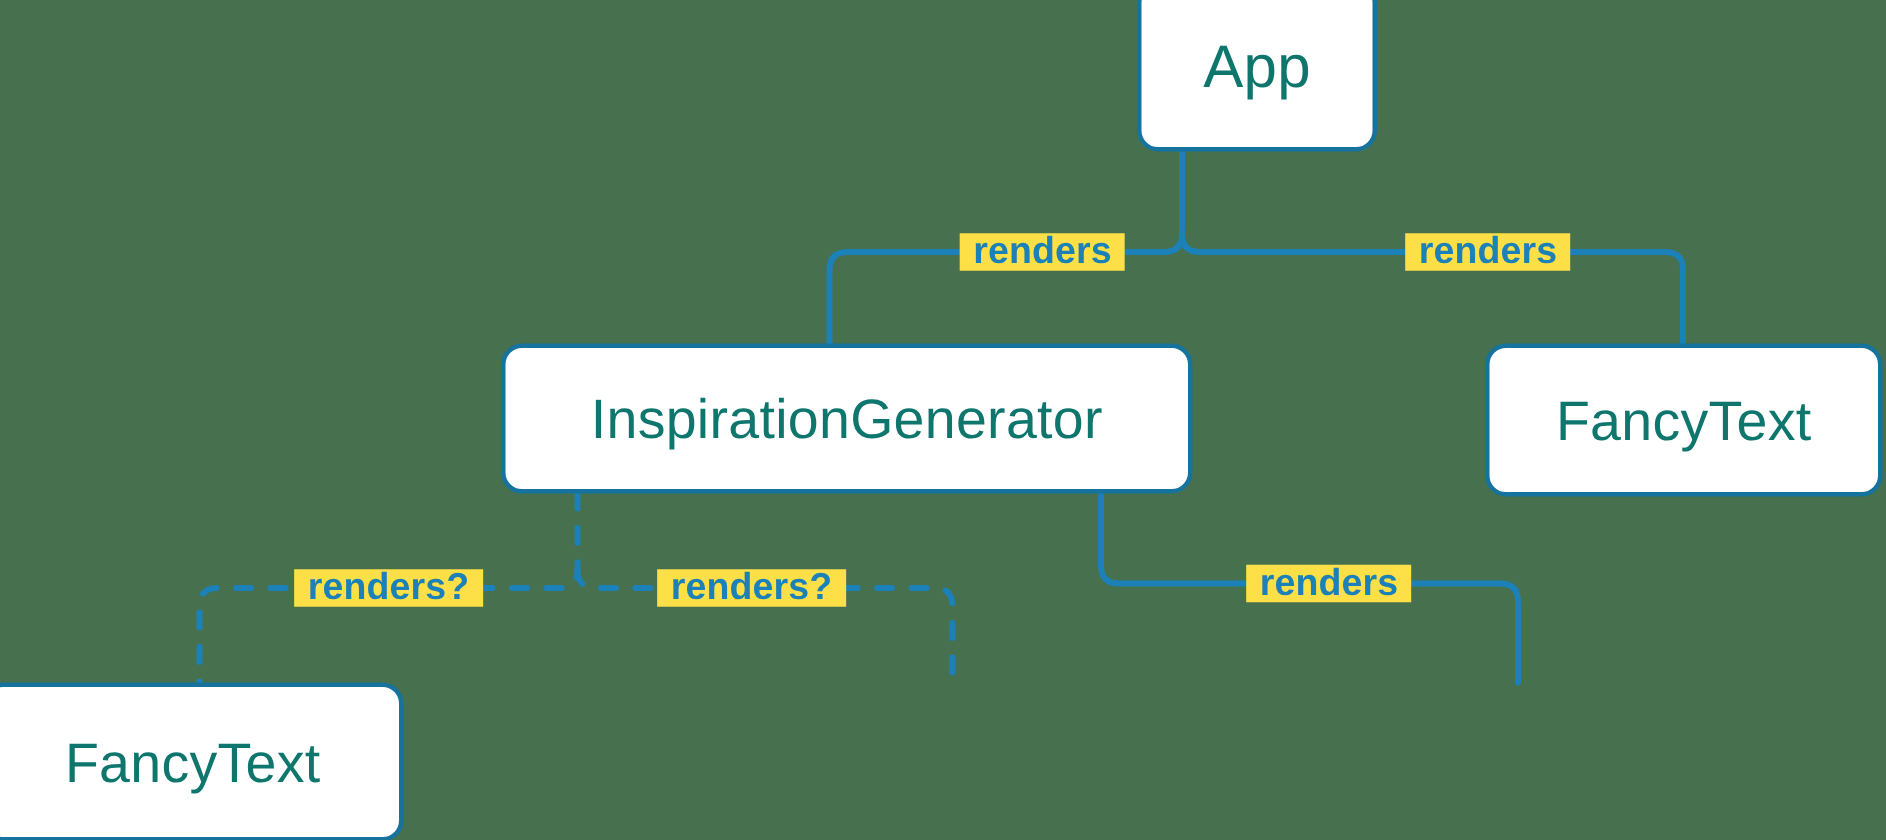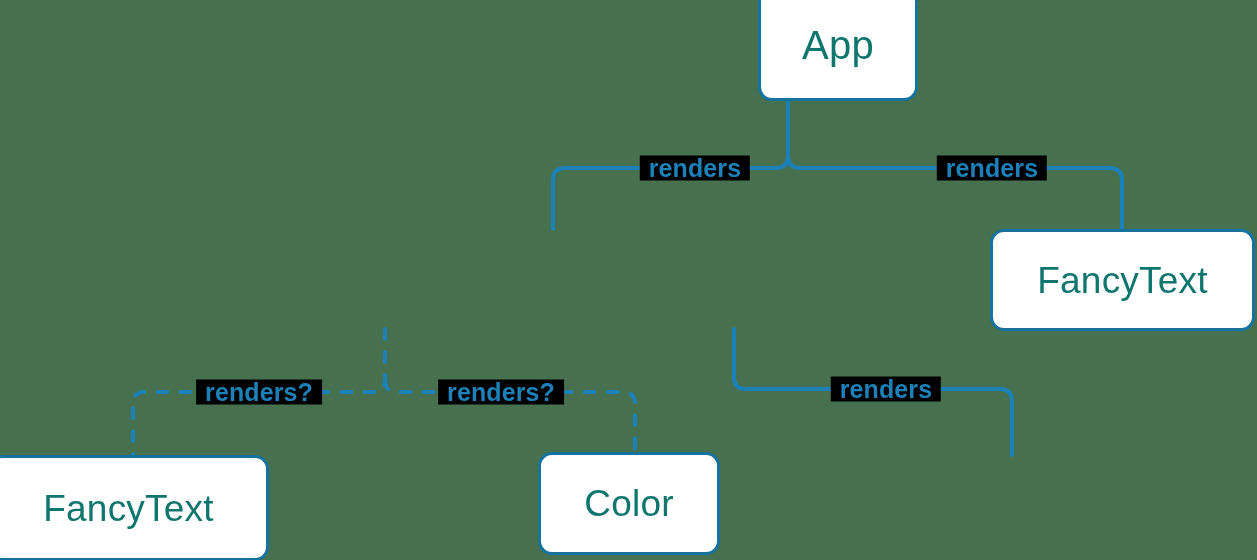--- a/index.html
+++ b/index.html
@@ -42,21 +42,21 @@
     line-height: 1;
   }
   .edge-label {
     position: absolute;
     color: #1B81B8;
     font-size: 25px;
     font-weight: 600;
     letter-spacing: 0.1px;
     white-space: nowrap;
     transform: translate(-50%, -50%);
-    background: #000000;
+    background: #fde047;
     padding: 0 9px;
     z-index: 2;
     line-height: 1;
   }
 </style>
 </head>
 <body>
 
 <div id="stage">
 
@@ -80,27 +80,27 @@
   <div class="edge-label" style="left:259px; top:392px;">renders?</div>
 
   <div class="edge-label" style="left:501px; top:392px;">renders?</div>
 
   <div class="edge-label" style="left:886px; top:389px;">renders</div>
 
   <div class="node" style="left:758px; top:-12px; width:160px; height:113px; font-size:40px;">
     <span class="node-label">App</span>
   </div>
 
+  <div class="node" style="left:334px; top:229px; width:461px; height:100px; font-size:37px;">
+    <span class="node-label">InspirationGenerator</span>
+  </div>
 
   <div class="node" style="left:990px; top:229px; width:265px; height:102px; font-size:37px;">
     <span class="node-label">FancyText</span>
   </div>
 
   <div class="node" style="left:-12px; top:455px; width:281px; height:106px; font-size:37px;">
     <span class="node-label">FancyText</span>
   </div>
 
-  <div class="node" style="left:538px; top:452px; width:182px; height:103px; font-size:37px;">
-    <span class="node-label">Color</span>
-  </div>
 
 
 </div>
 
 </body></html>

